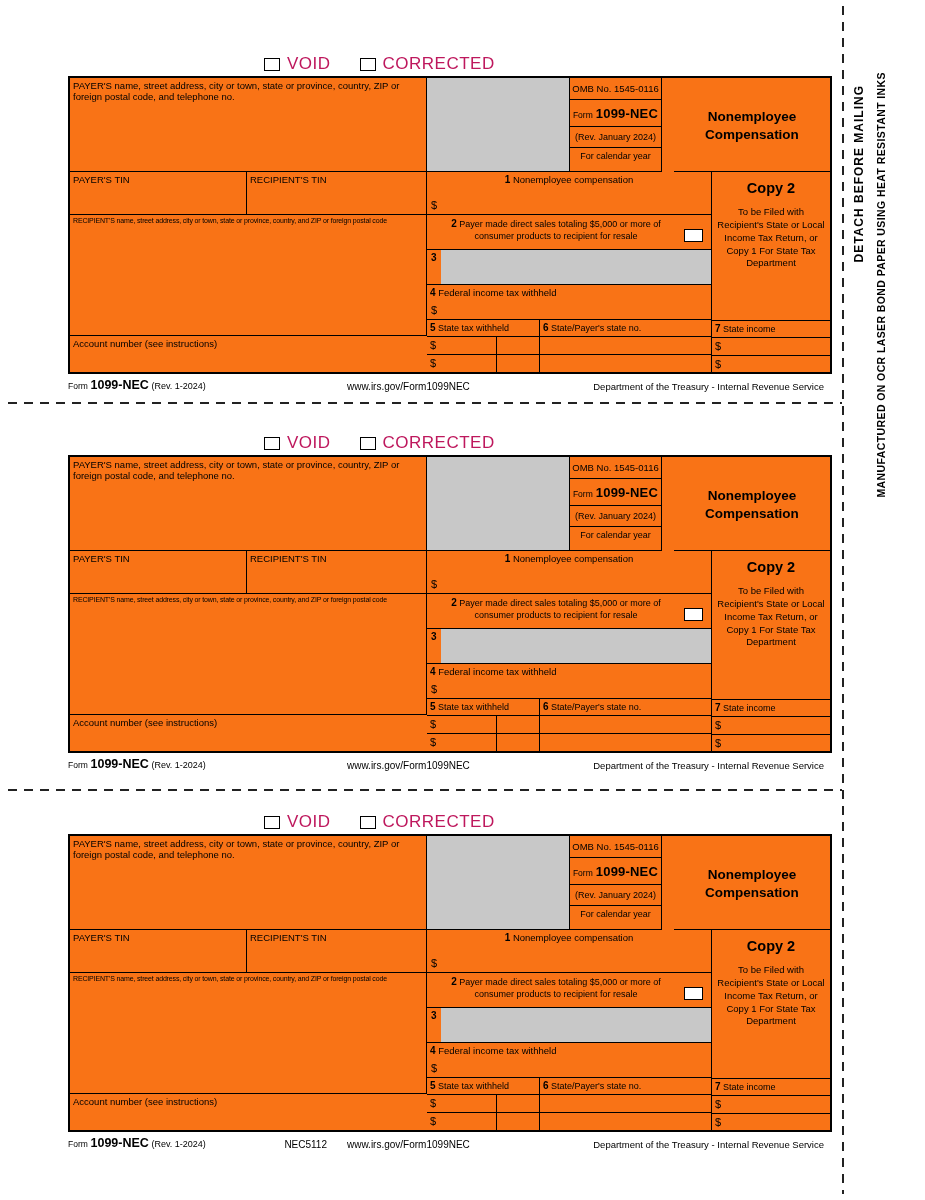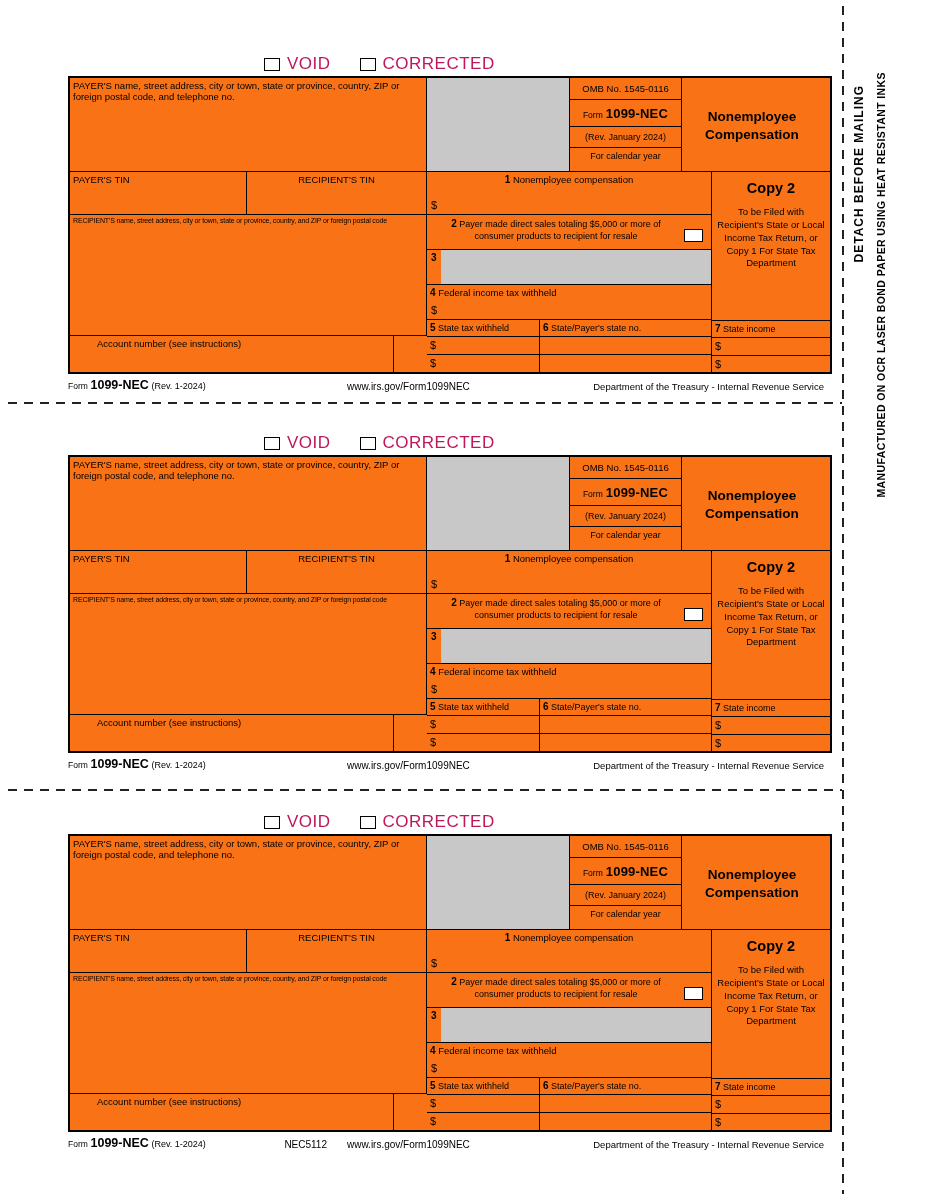--- a/index.html
+++ b/index.html
@@ -22,33 +22,33 @@
   .form-box { position:absolute; top:20px; left:0; width:764px; height:298px; border:2px solid #000; background:#f97316; }
   .cell { position:absolute; font-size:9.5px; line-height:1.18; }
   .br { border-right:1px solid #000; }
   .bb { border-bottom:1px solid #000; }
   .bt { border-top:1px solid #000; }
   .lbl { padding:2px 3px; }
   .bnum { font-weight:bold; font-size:10px; }
 
   .payer-name { left:0; top:0; width:357px; height:94px; }
   .gray-cell  { left:357px; top:0; width:143px; height:94px; background:#c8c8c8; }
-  .omb-col    { left:500px; top:0; width:112px; height:94px; }
+  .omb-col    { left:500px; top:0; width:92px; height:94px; }
   .omb-row    { display:flex; align-items:center; justify-content:center; text-align:center; }
   .omb-r1 { height:22px; border-bottom:1px solid #000; font-size:9.5px; }
   .omb-r2 { height:27px; border-bottom:1px solid #000; gap:3px; align-items:baseline; padding-top:6px; }
   .omb-r3 { height:21px; border-bottom:1px solid #000; font-size:9px; }
   .omb-r4 { height:22px; font-size:9px; align-items:flex-start; padding-top:3px; }
   .small-word { font-size:8.5px; }
   .fnum { font-weight:bold; font-size:13px; letter-spacing:.2px; }
   .title-cell { left:604px; top:0; width:156px; height:94px; text-align:center; padding:30px 6px 0 6px;
                 font-weight:bold; font-size:13.5px; line-height:1.3; }
 
   .payer-tin     { left:0;   top:94px; width:177px; height:43px; }
-  .recipient-tin { left:177px; top:94px; width:180px; height:43px;text-align:center; }
+  .recipient-tin { left:177px; top:94px; width:180px; height:43px; }
   .box1          { left:357px; top:94px; width:285px; height:43px;text-align:center; }
   .dollar { position:absolute; left:4px; bottom:2px; font-size:11px; }
 
   .copy-col  { left:642px; top:94px; width:118px; height:148px; padding-top:8px; }
   .copy-label{ text-align:center; font-weight:bold; font-size:14.5px; }
   .copy-text { margin-top:9px; padding:0 3px; font-weight:normal; font-size:9.5px; text-align:center; line-height:1.35; }
 
   .recipient-name { left:0; top:137px; width:357px; height:121px; }
   .tiny { font-size:7px; letter-spacing:-0.15px; white-space:nowrap; overflow:hidden; }
 
@@ -61,21 +61,21 @@
   .box3-gray { position:absolute; left:14px; top:0; right:0; bottom:0; background:#c8c8c8; }
 
   .box4 { left:357px; top:207px; width:285px; height:35px; }
 
   .box5 { left:357px; top:242px; width:113px; height:52px; }
   .box6 { left:470px; top:242px; width:172px; height:52px; }
   .box7 { left:642px; top:242px; width:118px; height:48px; }
   .st-lbl { height:16px; padding:2px 0 0 3px; font-size:9px; white-space:nowrap; overflow:hidden; }
   .st-row { height:18px; border-top:1px solid #000; padding-left:3px; font-size:11px; line-height:17px; }
 
-  .account-cell { left:0; top:258px; width:324px; height:36px;padding-left:24px; }
+  .account-cell { left:0; top:258px; width:427px; height:36px; }
 
   
   .form-footer { position:absolute; top:322px; left:0; width:760px; height:16px; font-size:9.5px; }
   .f-left { position:absolute; left:0; top:0; white-space:nowrap; }
   .f-left .small-word { font-size:8.5px; }
   .fnum2 { font-weight:bold; font-size:12.5px; }
   .small2 { font-size:9px; }
   .f-center { position:absolute; left:279px; top:3px; font-size:10px; white-space:nowrap; }
   .f-code { position:absolute; right:100%; margin-right:20px; white-space:nowrap; }
   .f-right { position:absolute; right:4px; top:3px; font-size:9.5px; white-space:nowrap; }

